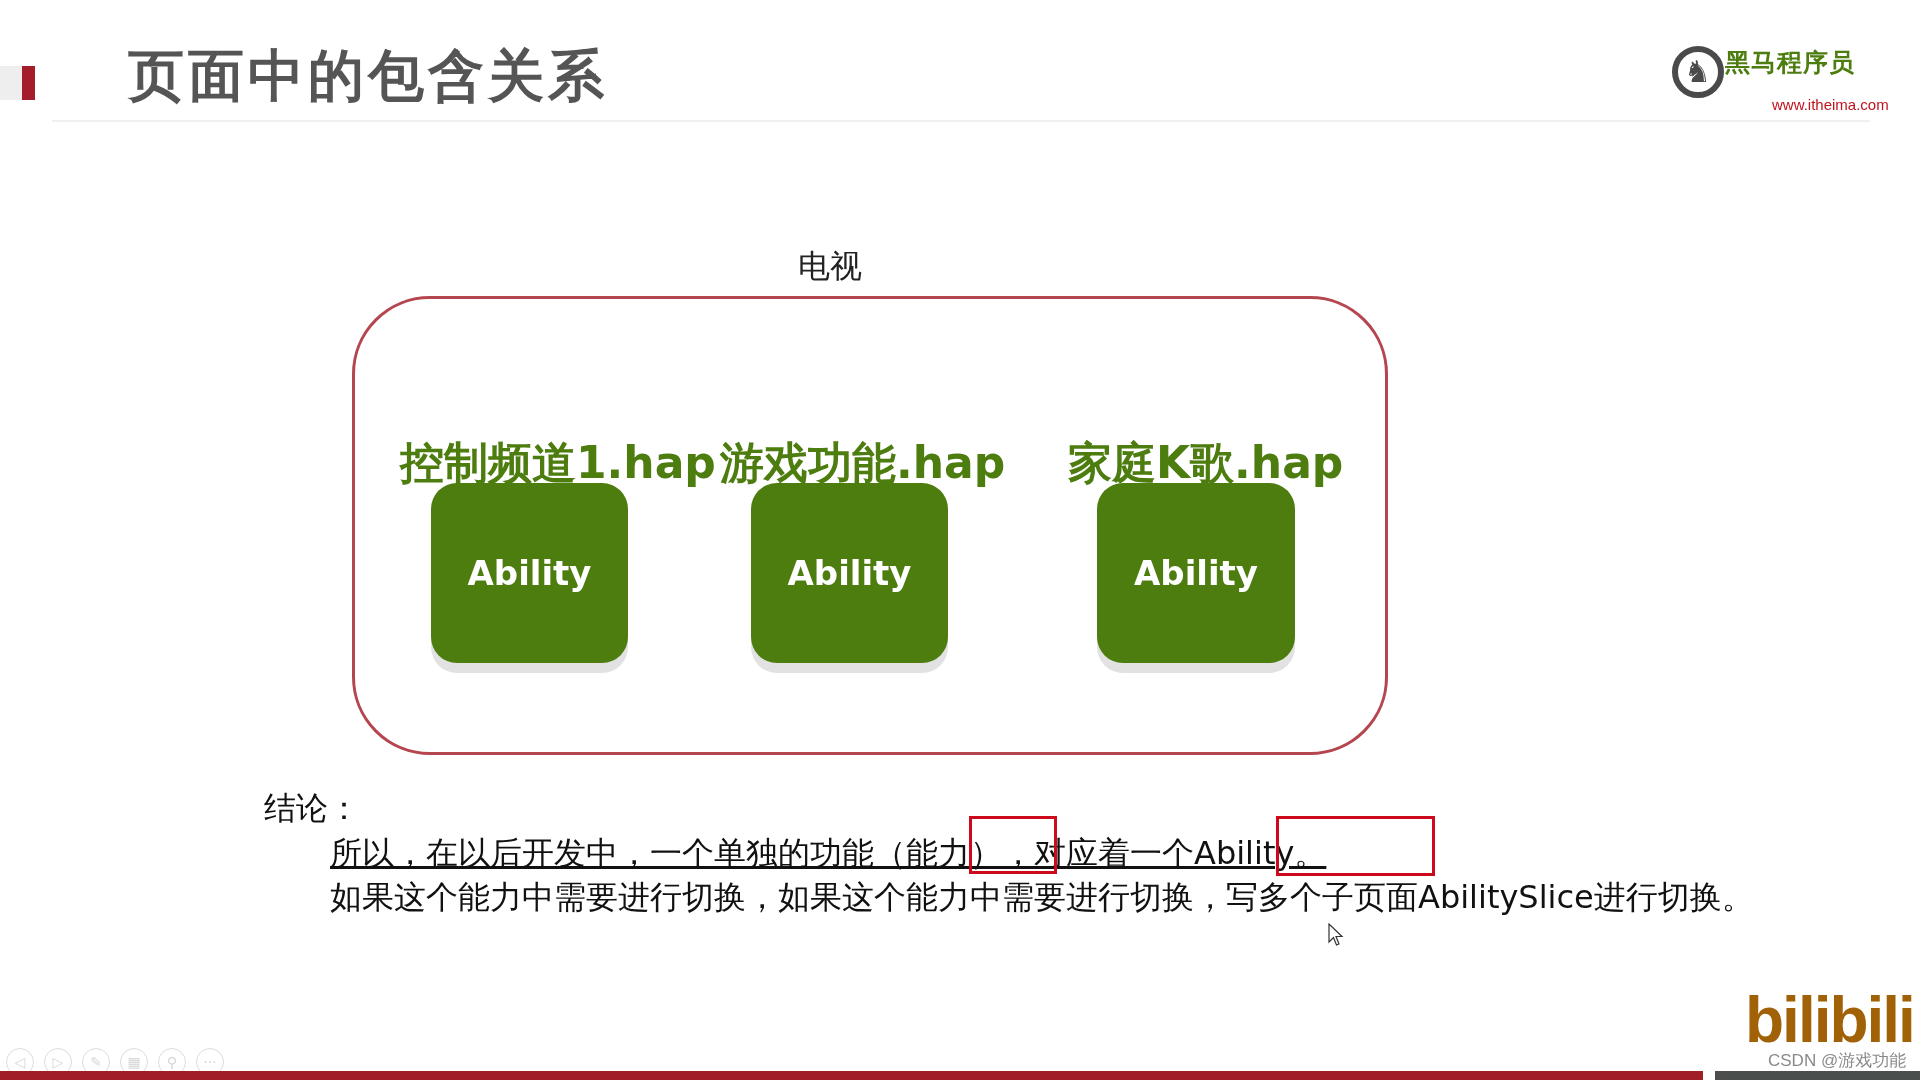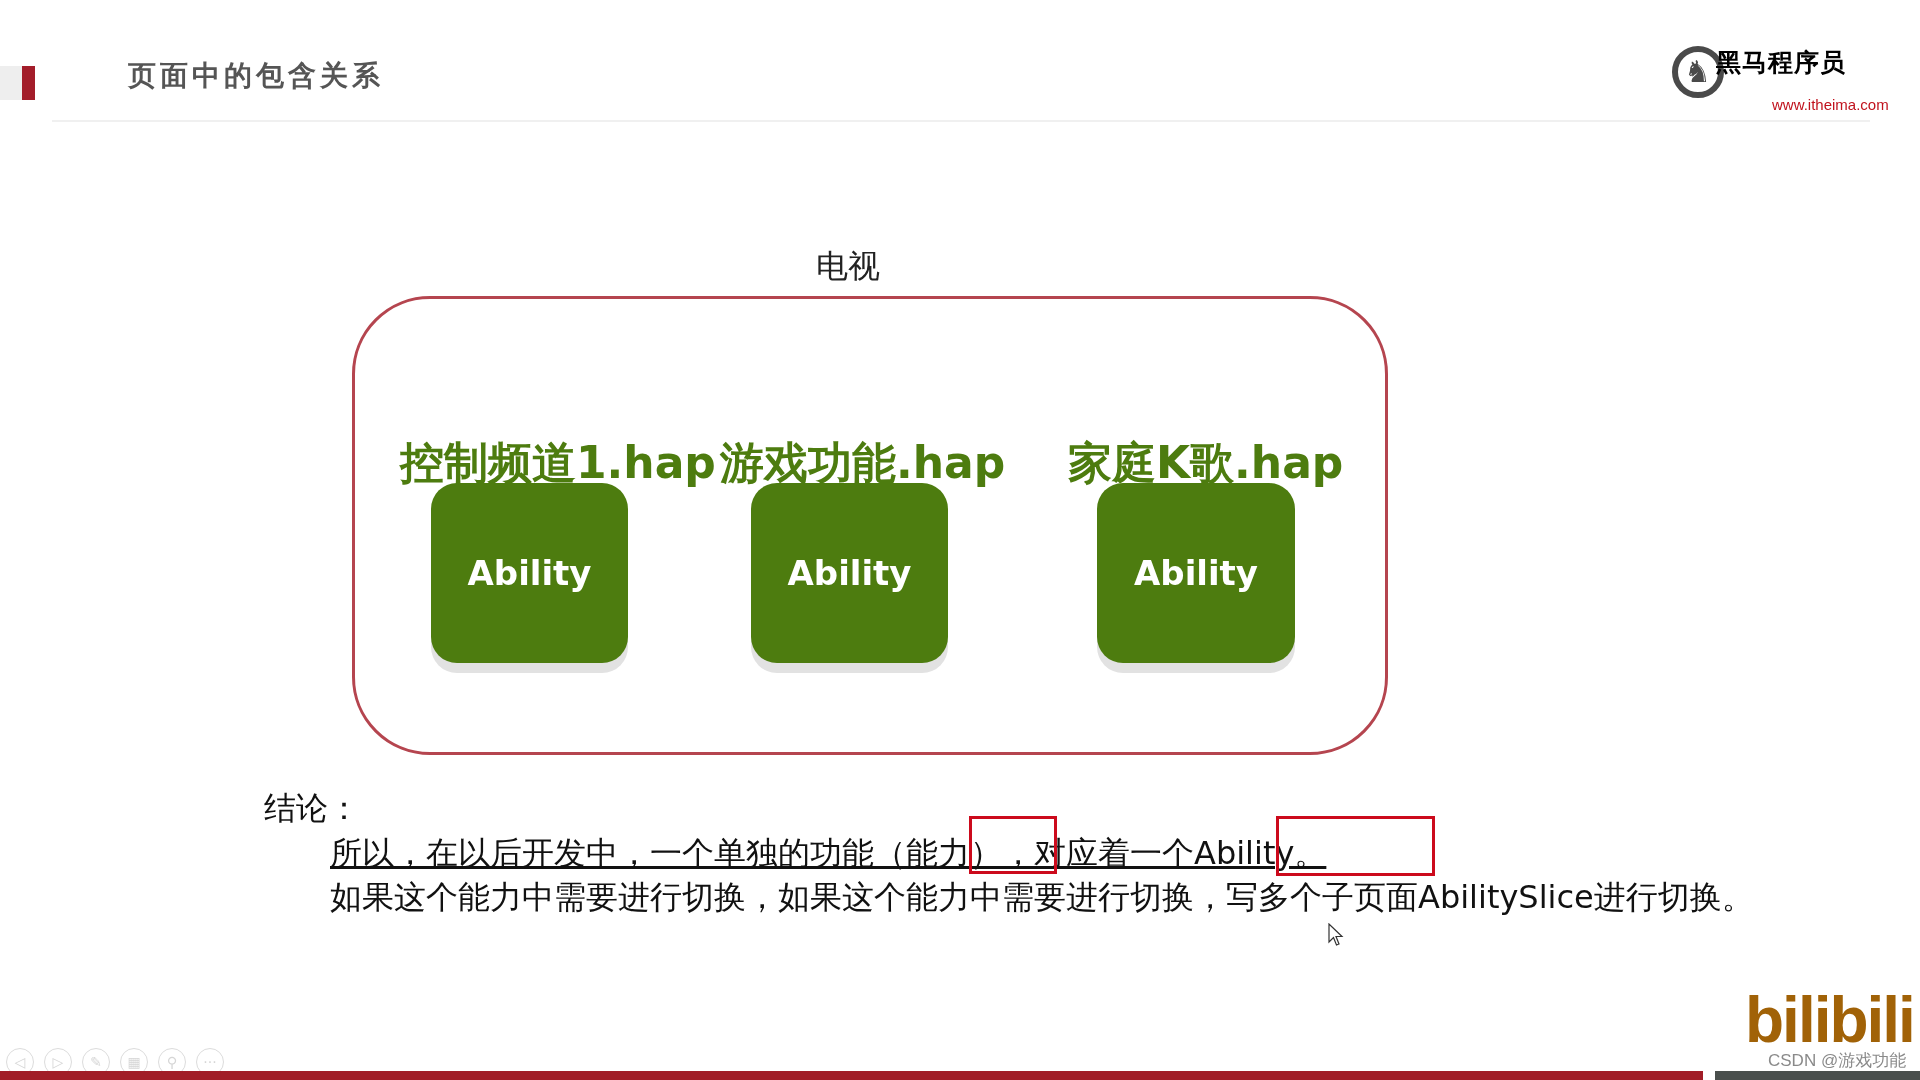--- a/index.html
+++ b/index.html
@@ -1,27 +1,27 @@
 <!DOCTYPE html>
 <html><head>
 <meta charset="utf-8">
 <style>
   html, body { margin:0; padding:0; }
   body { width:1920px; height:1080px; position:relative; overflow:hidden; background:#ffffff; font-family:"DejaVu Sans", sans-serif; }
   .abs { position:absolute; }
   .gray-strip { left:0; top:66px; width:22px; height:34px; background:#eeeeee; }
   .accent-bar { left:22px; top:66px; width:13px; height:34px; background:#a31d2a; }
-  .title { left:128px; top:48px; font-size:28px; font-weight:bold; color:#555555; letter-spacing:4px; line-height:56px; }
+  .title { left:128px; top:48px; font-size:56px; font-weight:bold; color:#555555; letter-spacing:4px; line-height:56px; }
   .header-line { left:52px; top:120px; width:1818px; height:2px; background:#f0f0f0; }
   .logo { left:1672px; top:44px; width:200px; height:60px; }
   .logo-circle { left:0; top:2px; width:52px; height:52px; border-radius:50%; border:6px solid #4a4a4a; box-sizing:border-box; border-right-color:#4a4a4a; }
   .logo-horse { left:12px; top:8px; font-size:30px; color:#4a4a4a; line-height:40px; }
-  .logo-cn { left:44px; top:4px; font-size:25px; font-weight:bold; color:#000000; line-height:30px; letter-spacing:1px; }
+  .logo-cn { left:53px; top:4px; font-size:25px; font-weight:bold; color:#4d7c0f; line-height:30px; letter-spacing:1px; }
   .logo-url { left:60px; top:52px; font-size:15px; color:#c0121d; line-height:18px; font-family:"Liberation Sans", sans-serif;margin-left:40px; }
-  .tv-label { left:798px; top:246px; width:100px; text-align:center; font-size:32px; color:#222; line-height:40px; }
+  .tv-label { left:798px; top:246px; width:100px; text-align:left; font-size:32px; color:#222; line-height:40px; }
   .tv-frame { left:352px; top:296px; width:1036px; height:459px; border:3px solid #b5454f; border-radius:78px; box-sizing:border-box; }
   .hap-label { font-size:44px; font-weight:bold; color:#4d7c0f; line-height:40px; white-space:nowrap; text-align:center; }
   .ability-shadow { background:#e2e2e2; border-radius:26px; }
   .ability-box { background:#4d7c0f; border-radius:26px; display:flex; align-items:center; justify-content:center; color:#ffffff; font-size:34px; font-weight:bold; font-family:"DejaVu Sans", sans-serif; }
   .concl { font-size:32px; color:#111; line-height:40px; white-space:nowrap; }
   .hl-box { border:3px solid #cc0a1c; box-sizing:border-box; }
   .cursor { left:1328px; top:923px; width:16px; height:24px; }
   .ctrl-row { left:6px; top:1048px; height:30px; display:flex; gap:10px; }
   .ctrl-btn { width:28px; height:28px; border-radius:50%; border:1.5px solid #dcdcdc; box-sizing:border-box; color:#d6d6d6; font-size:14px; display:flex; align-items:center; justify-content:center; }
   .bottom-red { left:0; top:1071px; width:1703px; height:9px; background:#a11d27; }

